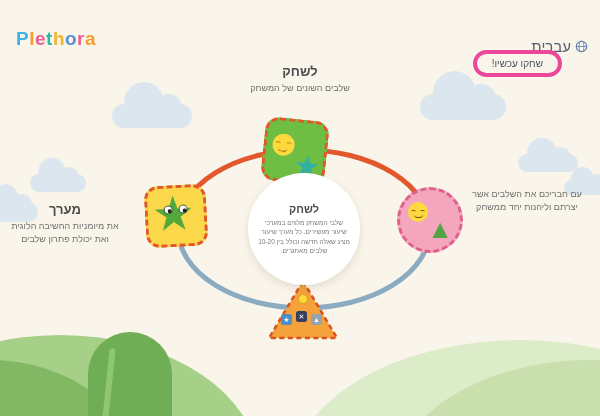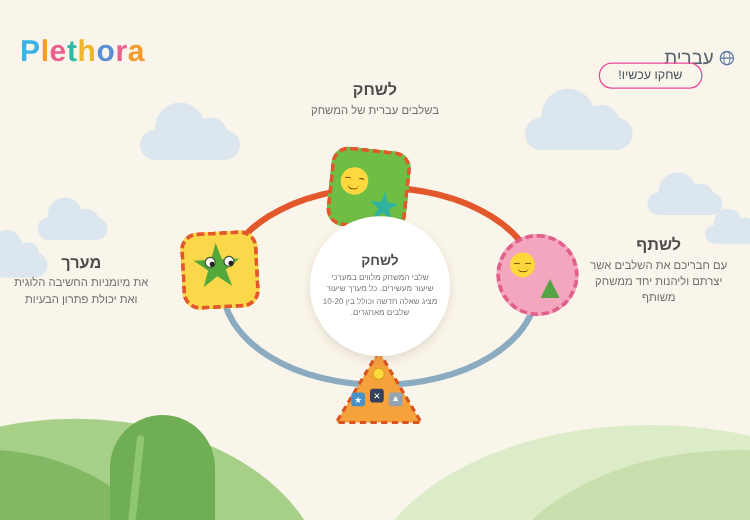--- a/index.html
+++ b/index.html
@@ -9,23 +9,23 @@
   
   .cloud{position:absolute;border-radius:999px}
   .cloud::before,.cloud::after{content:"";position:absolute;background:inherit;border-radius:50%}
   .cloud::before{width:50%;height:170%;left:15%;bottom:20%}
   .cloud::after{width:34%;height:115%;right:12%;bottom:25%}
   
   .hill{position:absolute;border-radius:50%}
   .bush{position:absolute;border-radius:42px 42px 8px 8px}
   .bush .stripe{position:absolute;left:18px;top:16px;width:6px;height:72px;border-radius:4px;transform:rotate(6deg)}
   
-  .logo{position:absolute;left:16px;top:28px;font-size:24px;font-weight:bold;letter-spacing:.5px;direction:ltr;cursor:pointer}
+  .logo{position:absolute;left:16px;top:28px;font-size:19px;font-weight:bold;letter-spacing:.5px;direction:ltr;cursor:pointer}
   .lang{position:absolute;right:12px;top:38px;display:flex;align-items:center;gap:4px;font-size:15px;color:#55606e;cursor:pointer}
-  .play-btn{position:absolute;right:38px;top:50px;border:1px solid #ec4899;border-radius:16px;background:transparent;
+  .play-btn{position:absolute;right:38px;top:50px;border:4px solid #ec4899;border-radius:16px;background:transparent;
             padding:4px 15px;font-size:10px;color:#46525f;font-family:inherit;direction:rtl;cursor:pointer}
   
   .tblock{position:absolute;text-align:center;direction:rtl;color:#6f6f6f;z-index:4}
   .tblock h2{font-size:13px;color:#4c4c4c;margin-bottom:3px;font-weight:bold}
   .tblock .ln{font-size:9px;line-height:1.45}
   .tb-top{left:222px;top:64px;width:156px}
   .tb-left{left:2px;top:202px;width:126px}
   .tb-right{left:462px;top:188px;width:130px}
   .tb-bottom{left:221px;top:342px;width:158px}
   
@@ -72,32 +72,30 @@
     <div class="stripe" style="background: rgb(142, 198, 114);"></div>
   </div>
 
   <svg class="ring" width="600" height="416" viewBox="0 0 600 416">
     <path d="M 178 229 A 126 79 0 0 1 430 229" fill="none" stroke-width="5" stroke-linecap="round" stroke="#e2572b"></path>
     <path d="M 178 229 A 126 79 0 0 0 430 229" fill="none" stroke-width="5" stroke-linecap="round" stroke="#8aabc0"></path>
   </svg>
 
   <div class="tblock tb-top">
     <h2>לשחק</h2>
-    <div class="ln">בשלבים עברית של המשחק</div>
+    <div class="ln">שלבים השונים של המשחק</div>
   </div>
   <div class="tblock tb-right">
-    <h2>לשתף</h2>
     <div class="ln">עם חבריכם את השלבים אשר</div>
     <div class="ln">יצרתם וליהנות יחד ממשחק</div>
-    <div class="ln">משותף</div>
   </div>
   <div class="tblock tb-left">
     <h2>מערך</h2>
     <div class="ln">את מיומניות החשיבה הלוגית</div>
-    <div class="ln">ואת יכולת פתרון הבעיות</div>
+    <div class="ln">ואת יכולת פתרון שלבים</div>
   </div>
 
   <div class="node node-top" style="background: rgb(111, 190, 68); border-color: rgb(226, 87, 43);">
     <div class="mini-smiley" style="left:6px;top:13px">
       <span class="eye l"></span>
       <span class="eye r"></span>
       <span class="mouth"></span>
     </div>
     <span class="glyph" style="right: 2px; bottom: 0px; font-size: 30px; color: rgb(47, 179, 160);">★</span>
   </div>

